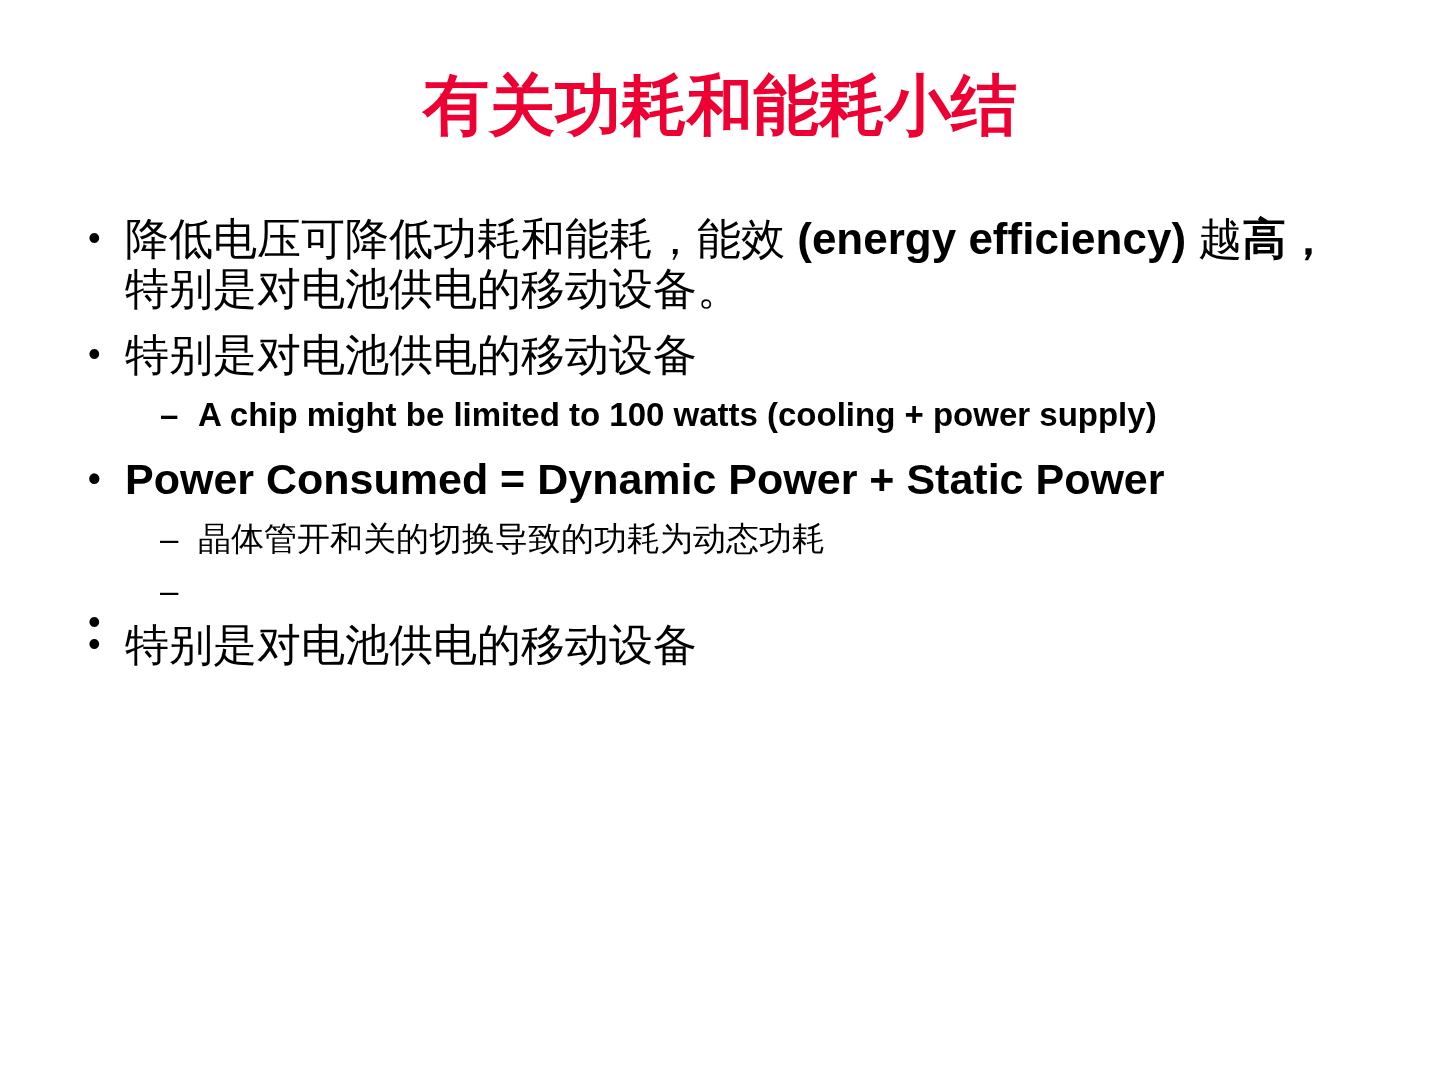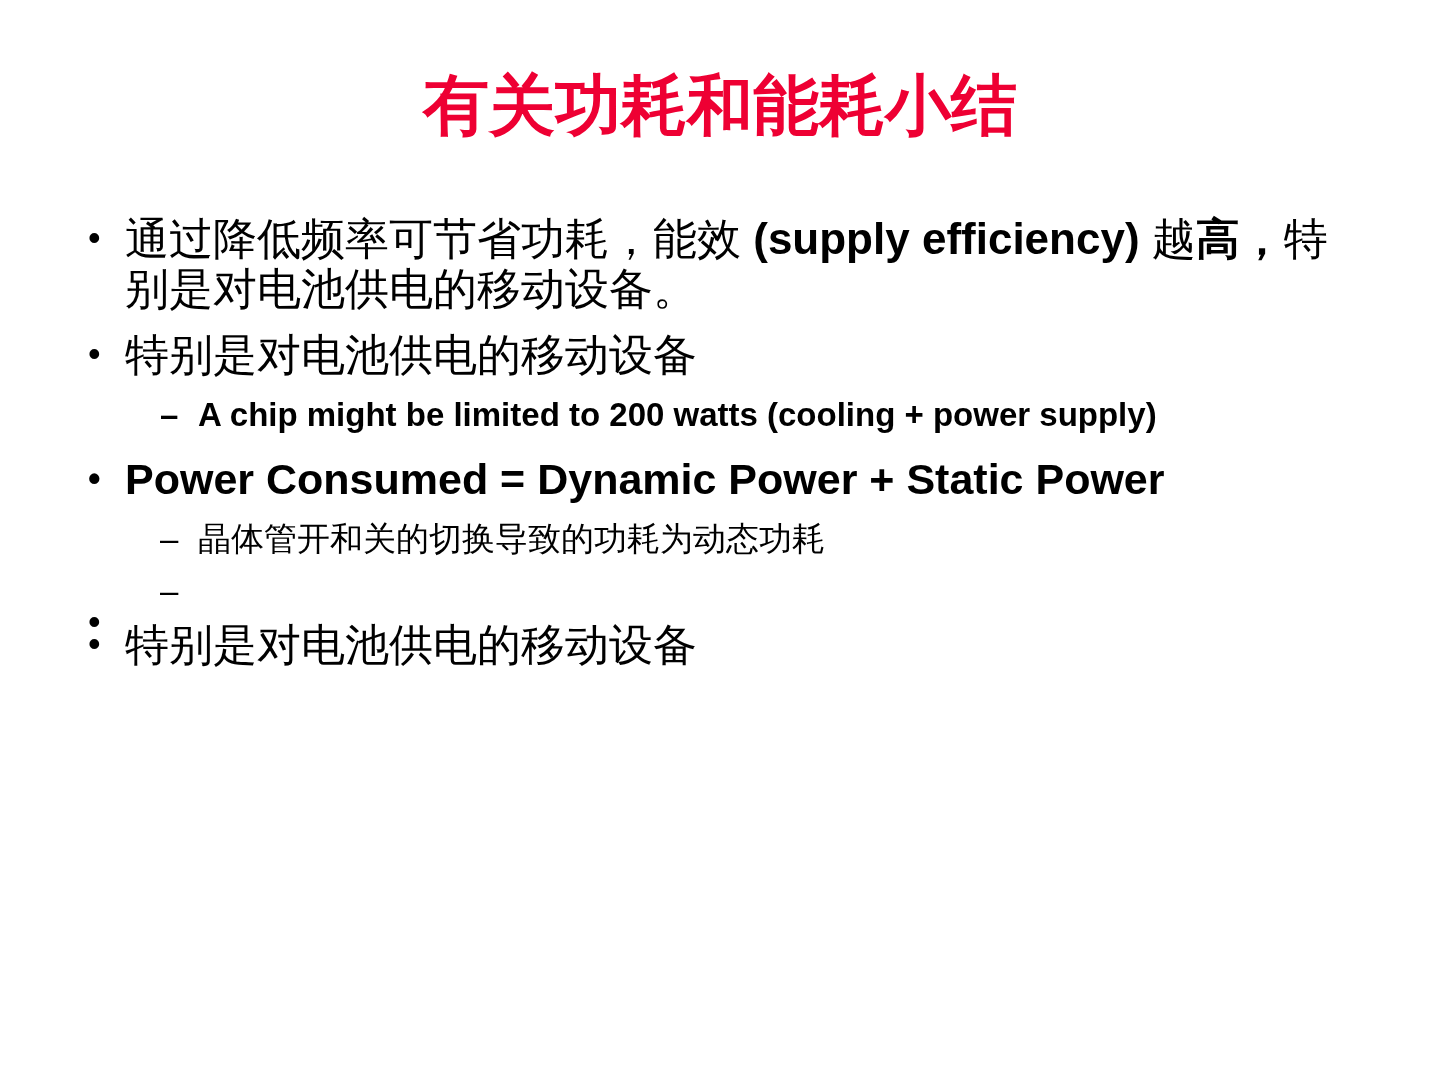--- a/index.html
+++ b/index.html
@@ -112,35 +112,35 @@
 <div id="slide">
 
   <div id="title-area">
     <div id="slide-title">有关功耗和能耗小结</div>
   </div>
 
   <div id="body-area">
 
     <div class="lvl1">
       <span class="marker">•</span>
-      <span><span>通过降低频率可节省功耗，能效 </span><b class="inline-bold">(supply efficiency)</b><span> 越</span><b class="inline-bold">高，</b><span>特别是对电池供电的移动设备。</span></span>
+      <span><span>降低电压可降低功耗和能耗，能效 </span><b class="inline-bold">(energy efficiency)</b><span> 越</span><b class="inline-bold">高，</b><span>特别是对电池供电的移动设备。</span></span>
     </div>
 
     <div class="spacer-sm"></div>
 
     <div class="lvl1">
       <span class="marker">•</span>
       <span>特别是对电池供电的移动设备</span>
     </div>
 
     <div class="spacer-sm"></div>
 
     <div class="lvl2 bold">
       <span class="marker">–</span>
-      <span>A chip might be limited to 200 watts (cooling + power supply)</span>
+      <span>A chip might be limited to 100 watts (cooling + power supply)</span>
     </div>
 
     <div class="spacer-md"></div>
 
     <div class="lvl1 bold">
       <span class="marker">•</span>
       <span>Power Consumed = Dynamic Power + Static Power</span>
     </div>
 
     <div class="spacer-sm"></div>

